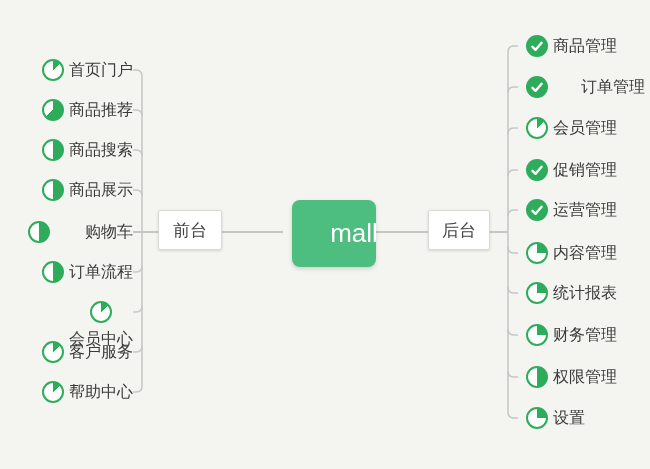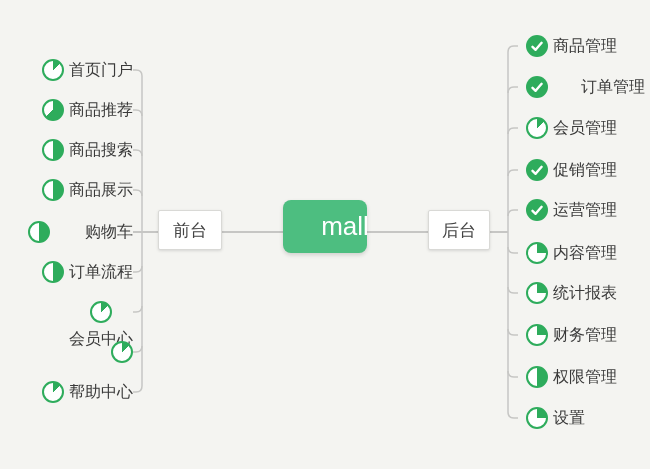--- a/index.html
+++ b/index.html
@@ -13,21 +13,21 @@
   body{font-family:"Liberation Sans","DejaVu Sans",sans-serif;background:var(--bg);}
   .canvas{position:relative;width:650px;height:469px;background:var(--bg);overflow:hidden;}
   #connectors{position:absolute;left:0;top:0;width:650px;height:469px;}
   #connectors path{fill:none;stroke:var(--line);}
   #connectors path.thin{stroke-width:1.5;}
   #connectors path.thick{stroke-width:2;}
 
   .node{position:absolute;background:#fff;border:1px solid #d9d9d6;border-radius:2px;
         display:flex;align-items:center;justify-content:center;color:#444;
         font-size:17px;box-shadow:0 1px 3px rgba(0,0,0,.12);box-sizing:border-box;}
-  .node.root{left:283px;top:200px;width:84px;height:53px;background:var(--node-green);
+  .node.root{left:292px;top:200px;width:84px;height:67px;background:var(--node-green);
         color:#fff;font-size:26px;border:none;border-radius:8px;
         box-shadow:0 2px 4px rgba(0,0,0,.15);padding-left:40px;}
   .node.branch-left{left:158px;top:210px;width:64px;height:40px;}
   .node.branch-right{left:428px;top:210px;width:62px;height:40px;}
 
   .row{position:absolute;height:22px;display:flex;align-items:center;gap:5px;white-space:nowrap;}
   .row .label{font-size:16px;color:var(--text);line-height:22px;}
   .icon-pie{width:18px;height:18px;border-radius:50%;flex:0 0 auto;
         border:2px solid var(--green);
         background:conic-gradient(var(--green) var(--deg),#ffffff 0);}
@@ -101,20 +101,21 @@
       <div class="row" style="top: 261px; right: 517px;">
         <span class="icon-pie" style="--deg: 180deg;"></span>
         <span class="label">订单流程</span>
       </div>
       <div class="row" style="top: 301px; right: 517px; flex-direction: column;">
         <span class="icon-pie" style="--deg: 45deg;"></span>
         <span class="label">会员中心</span>
       </div>
       <div class="row" style="top: 341px; right: 517px;">
         <span class="icon-pie" style="--deg: 45deg;"></span>
+        <span class="label">客户服务</span>
       </div>
       <div class="row" style="top: 381px; right: 517px;">
         <span class="icon-pie" style="--deg: 45deg;"></span>
         <span class="label">帮助中心</span>
       </div>
       <div class="row" style="top: 35px; left: 526px;">
         <span class="icon-check">
           <svg width="12" height="11" viewBox="0 0 12 11">
             <polyline points="1.5,5.8 4.6,8.8 10.6,1.8" fill="none" stroke="#ffffff" stroke-width="2.4" stroke-linecap="round" stroke-linejoin="round"></polyline>
           </svg>

